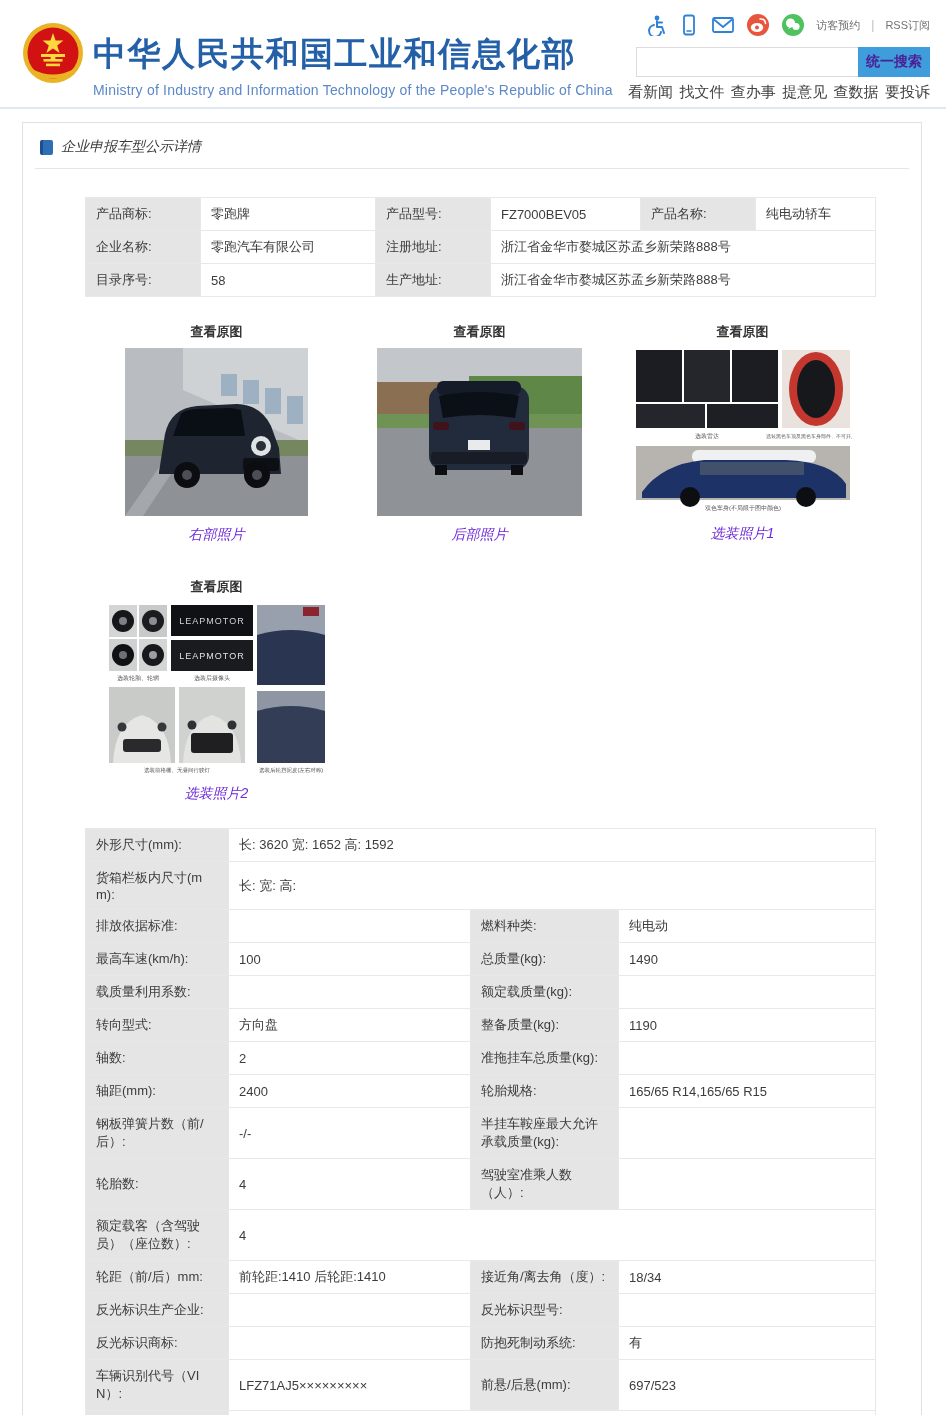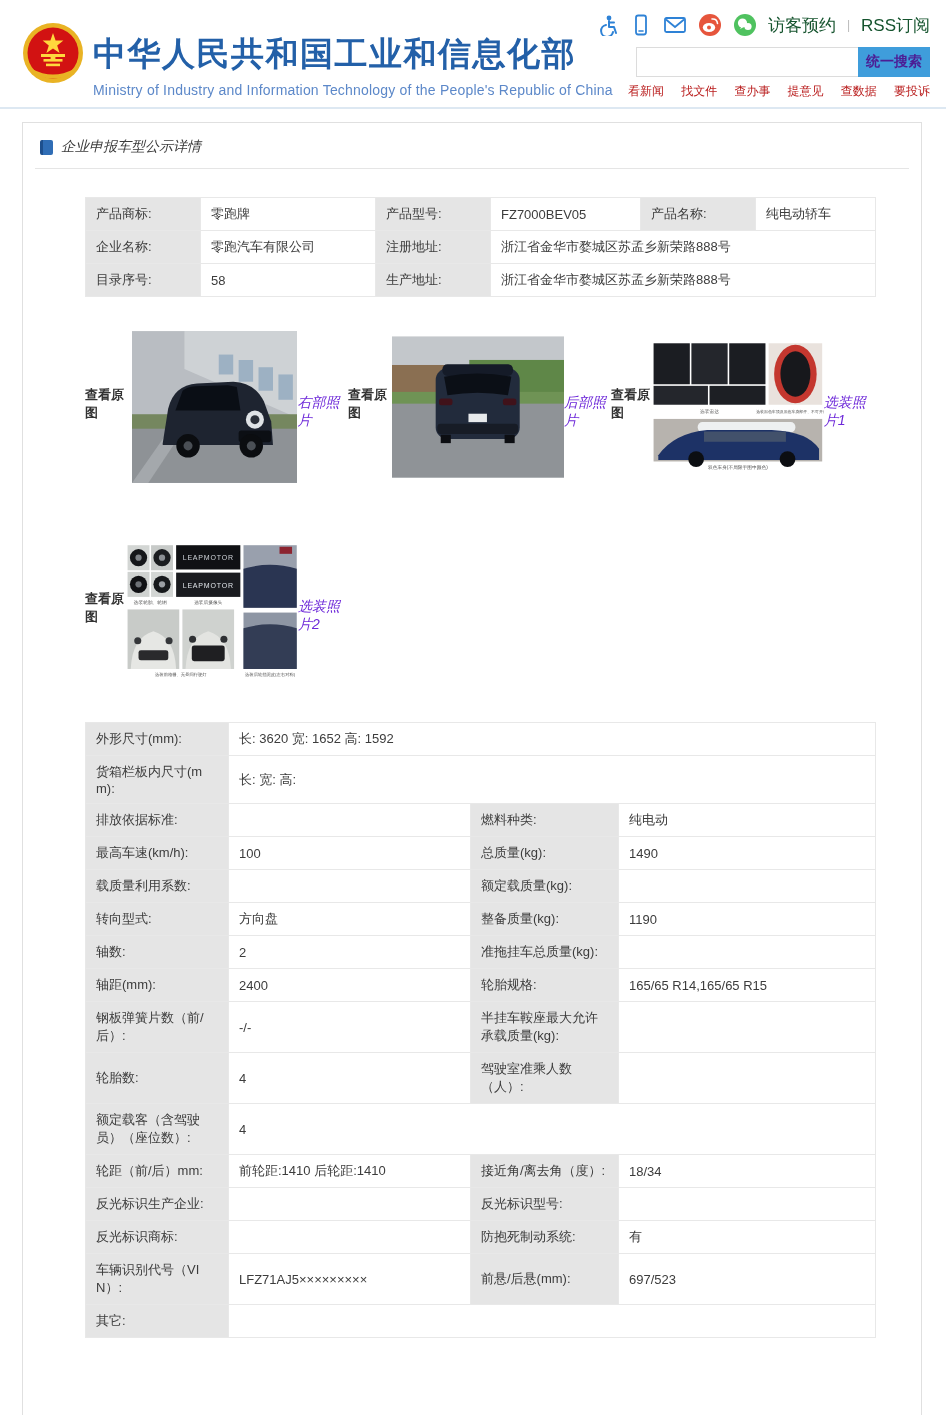--- a/index.html
+++ b/index.html
@@ -9,29 +9,29 @@
 
   
   .site-header { position: relative; height: 107px; background: #fff; }
   .logo-wrap { position: absolute; left: 22px; top: 22px; display: flex; align-items: flex-start; }
   .titles { margin-left: 9px; padding-top: 10px; }
   .site-title { font-size: 33px; font-weight: bold; color: #2360a8; letter-spacing: 1.5px; }
   .site-subtitle { font-size: 14px; color: #5c88c9; margin-top: 5px; letter-spacing: 0.2px; }
 
   .util-row { position: absolute; top: 13px; right: 16px; display: flex; align-items: center; gap: 11px; }
   .util-row svg { display: block; cursor: pointer; }
-  .util-link { font-size: 17px; color: #14532d; cursor: pointer; }
+  .util-link { font-size: 11px; color: #737373; cursor: pointer; }
   .util-sep { font-size: 12px; color: #bbb; }
 
   .search-row { position: absolute; top: 47px; right: 16px; display: flex; }
   .search-input { width: 222px; height: 30px; border: 1px solid #dcdcdc; border-right: none; padding: 0 8px; font-size: 13px; outline: none; }
   .search-btn { width: 72px; height: 30px; background: #3f9ddb; color: #4c1d95; border: none; font-size: 14px; font-weight: bold; cursor: pointer; font-family: Liberation Mono, monospace; }
 
   .nav-row { position: absolute; top: 83px; right: 16px; width: 302px; display: flex; justify-content: space-between; }
-  .nav-row span { font-size: 12px; color: #b91c1c; cursor: pointer; font-family: Liberation Mono, monospace; }
+  .nav-row span { font-size: 15px; color: #404040; cursor: pointer; font-family: Liberation Mono, monospace; }
 
   .header-divider { height: 2px; background: #dde8f2; }
 
   
   .content-box { position: absolute; left: 22px; top: 122px; width: 900px; height: 1310px;
                  border: 1px solid #e0e0e0; background: #fff; }
   .section-head { display: flex; align-items: center; padding: 15px 0 0 17px; }
   .sec-icon { width: 13px; height: 15px; background: #2f6db5; border-radius: 2px;
               border-left: 3px solid #1d4f8d; margin-right: 8px; }
   .sec-title { font-size: 14px; color: #3a3a3a; font-style: italic; }
@@ -42,21 +42,21 @@
   td { border: 1px solid #e8e8e8; padding: 7px 10px; vertical-align: middle; word-break: break-all; }
   .lbl { background: #e5e5e5; }
   .info-table { width: 790px; margin: 28px 0 0 62px; }
   .spec-table { width: 790px; margin: 25px 0 0 62px; }
   .other-val { font-size: 12.5px; line-height: 1.5; padding: 8px 10px; }
 
   
   .photos { margin: 26px 0 0 62px; width: 790px; }
   .photo-row { display: flex; }
   .photo-row.second { margin-top: 34px; }
-  .photo-block { width: 263px; display: flex; flex-direction: row; align-items: center; }
+  .photo-block { width: 263px; display: flex; flex-direction: column; align-items: center; }
   .view-orig { font-weight: bold; font-size: 13px; color: #333; margin-bottom: 7px; cursor: pointer; text-decoration: none; }
   .photo-caption { font-size: 14px; color: #6d28d9; margin-top: 10px; font-style: italic; }
   .photo { display: block; }
   .svg-cap { font-size: 6px; fill: #555; }
 </style>
 </head>
 <body>
 
 <div>
 

